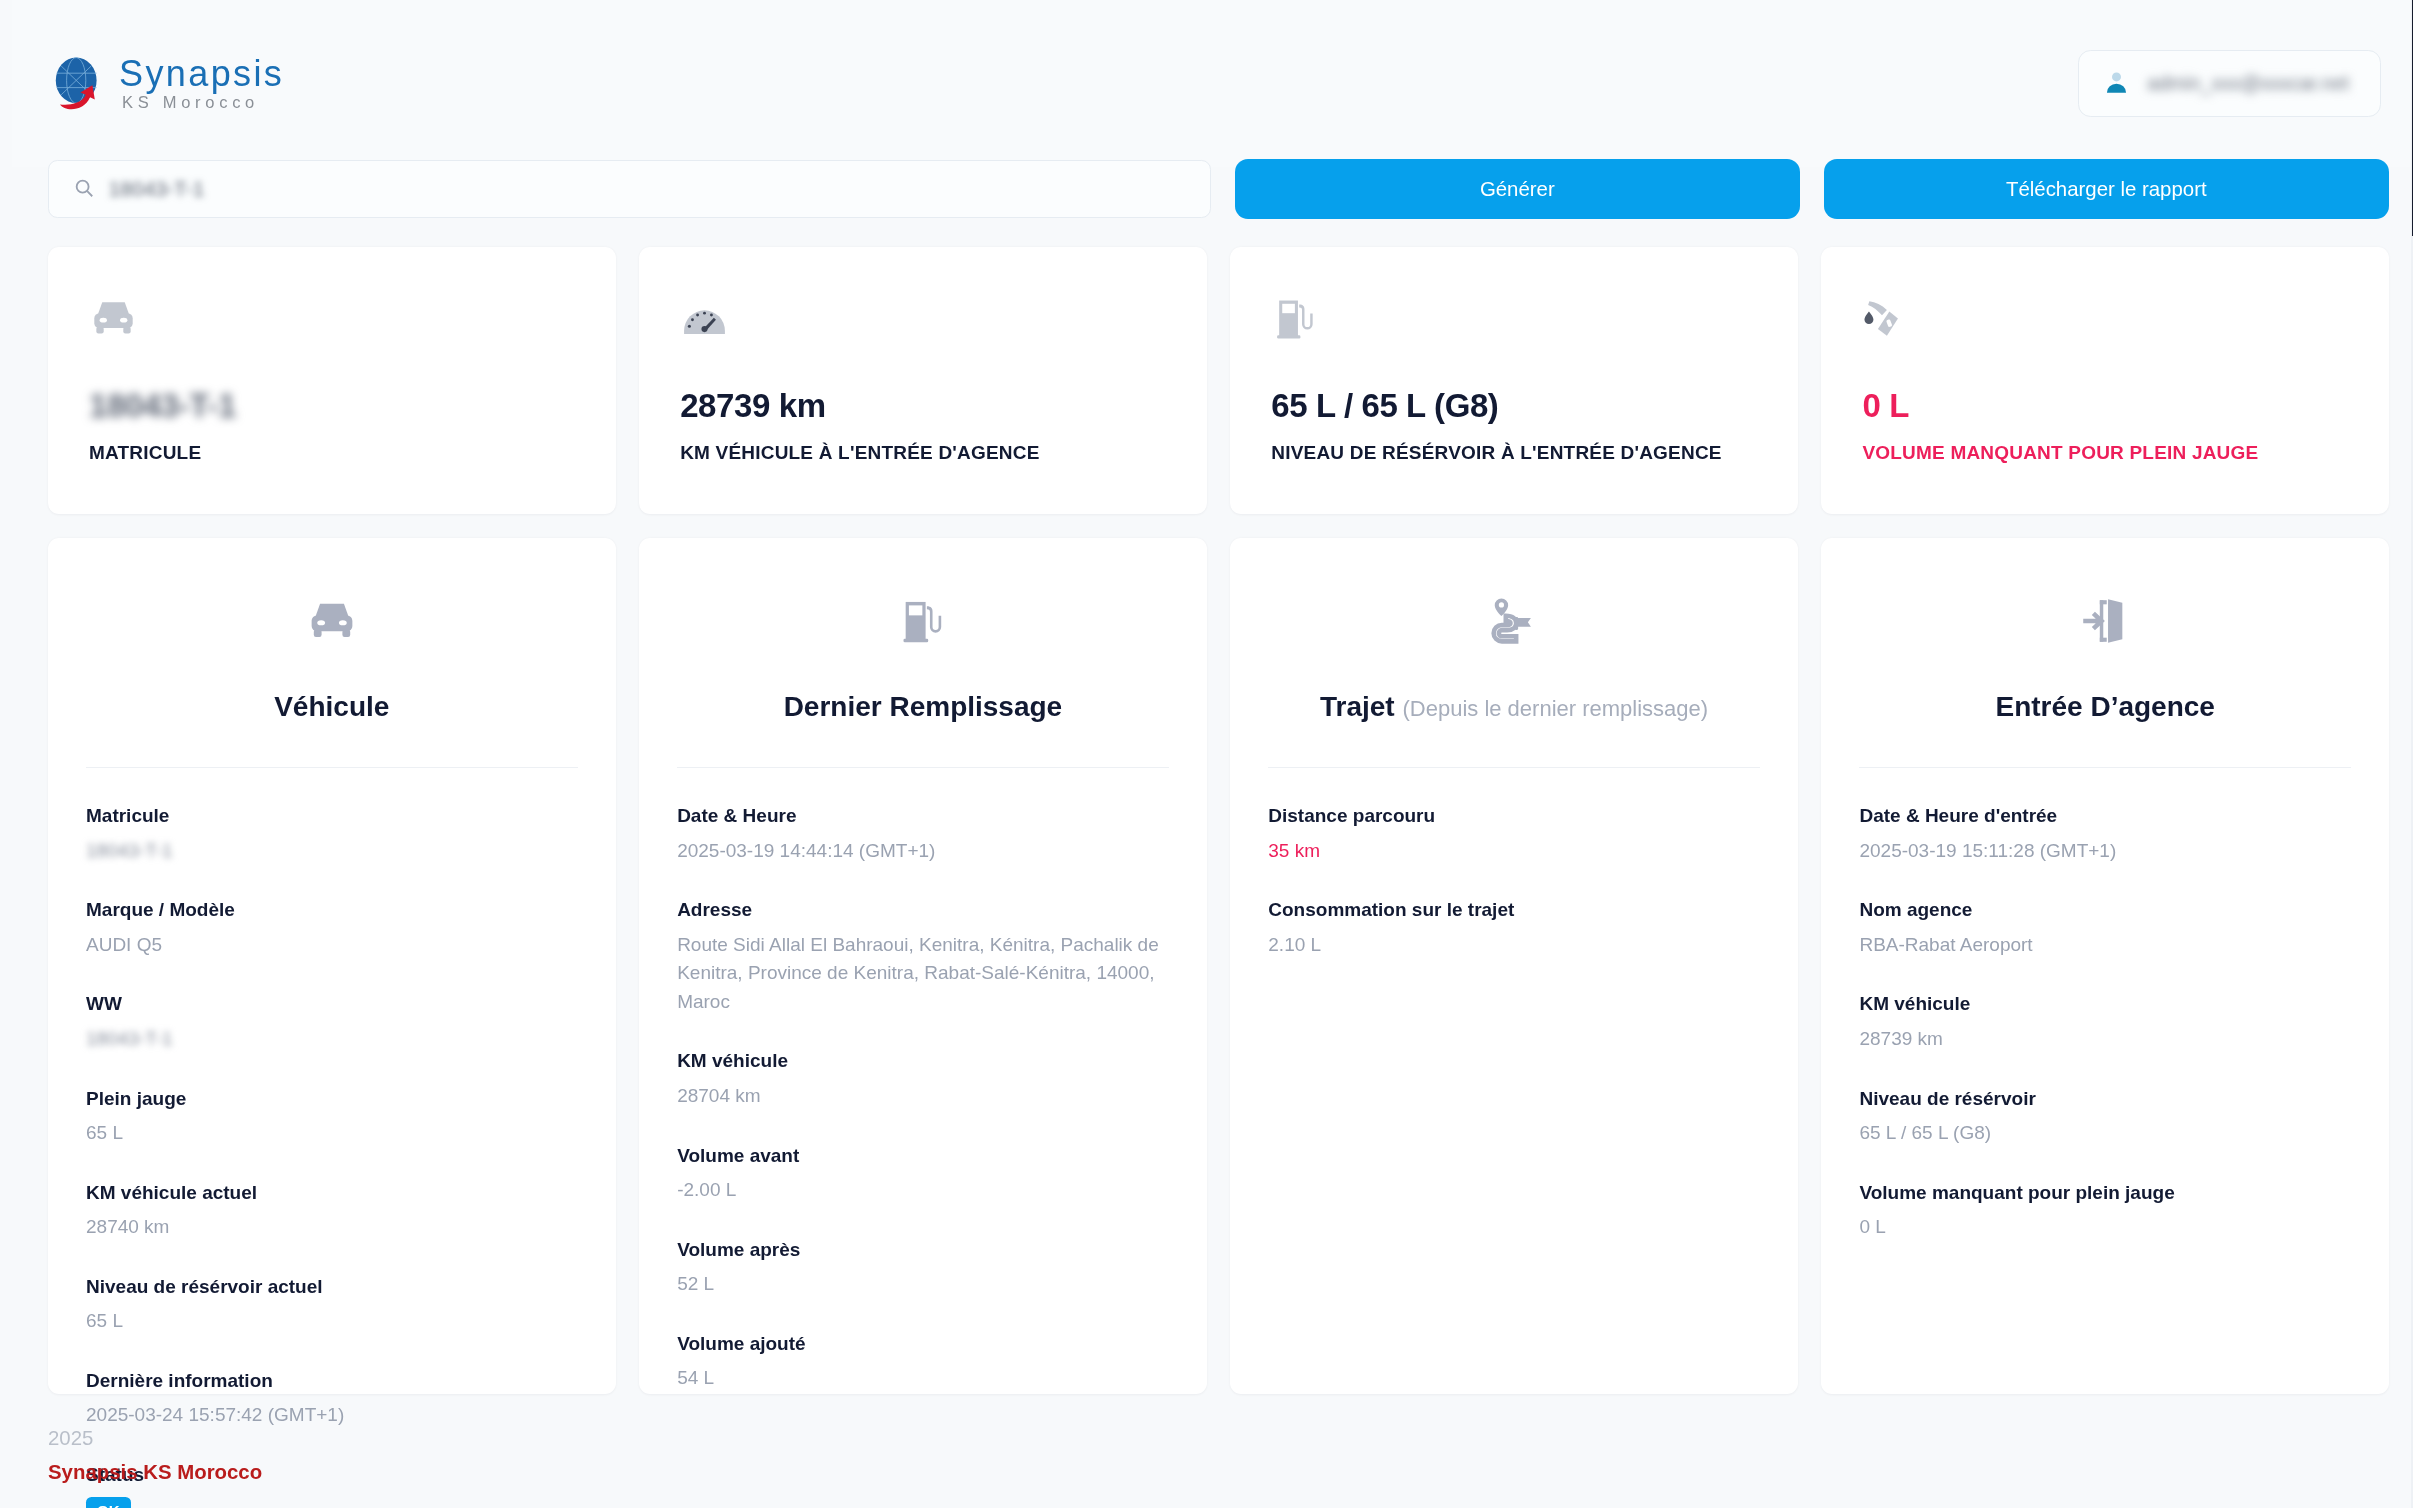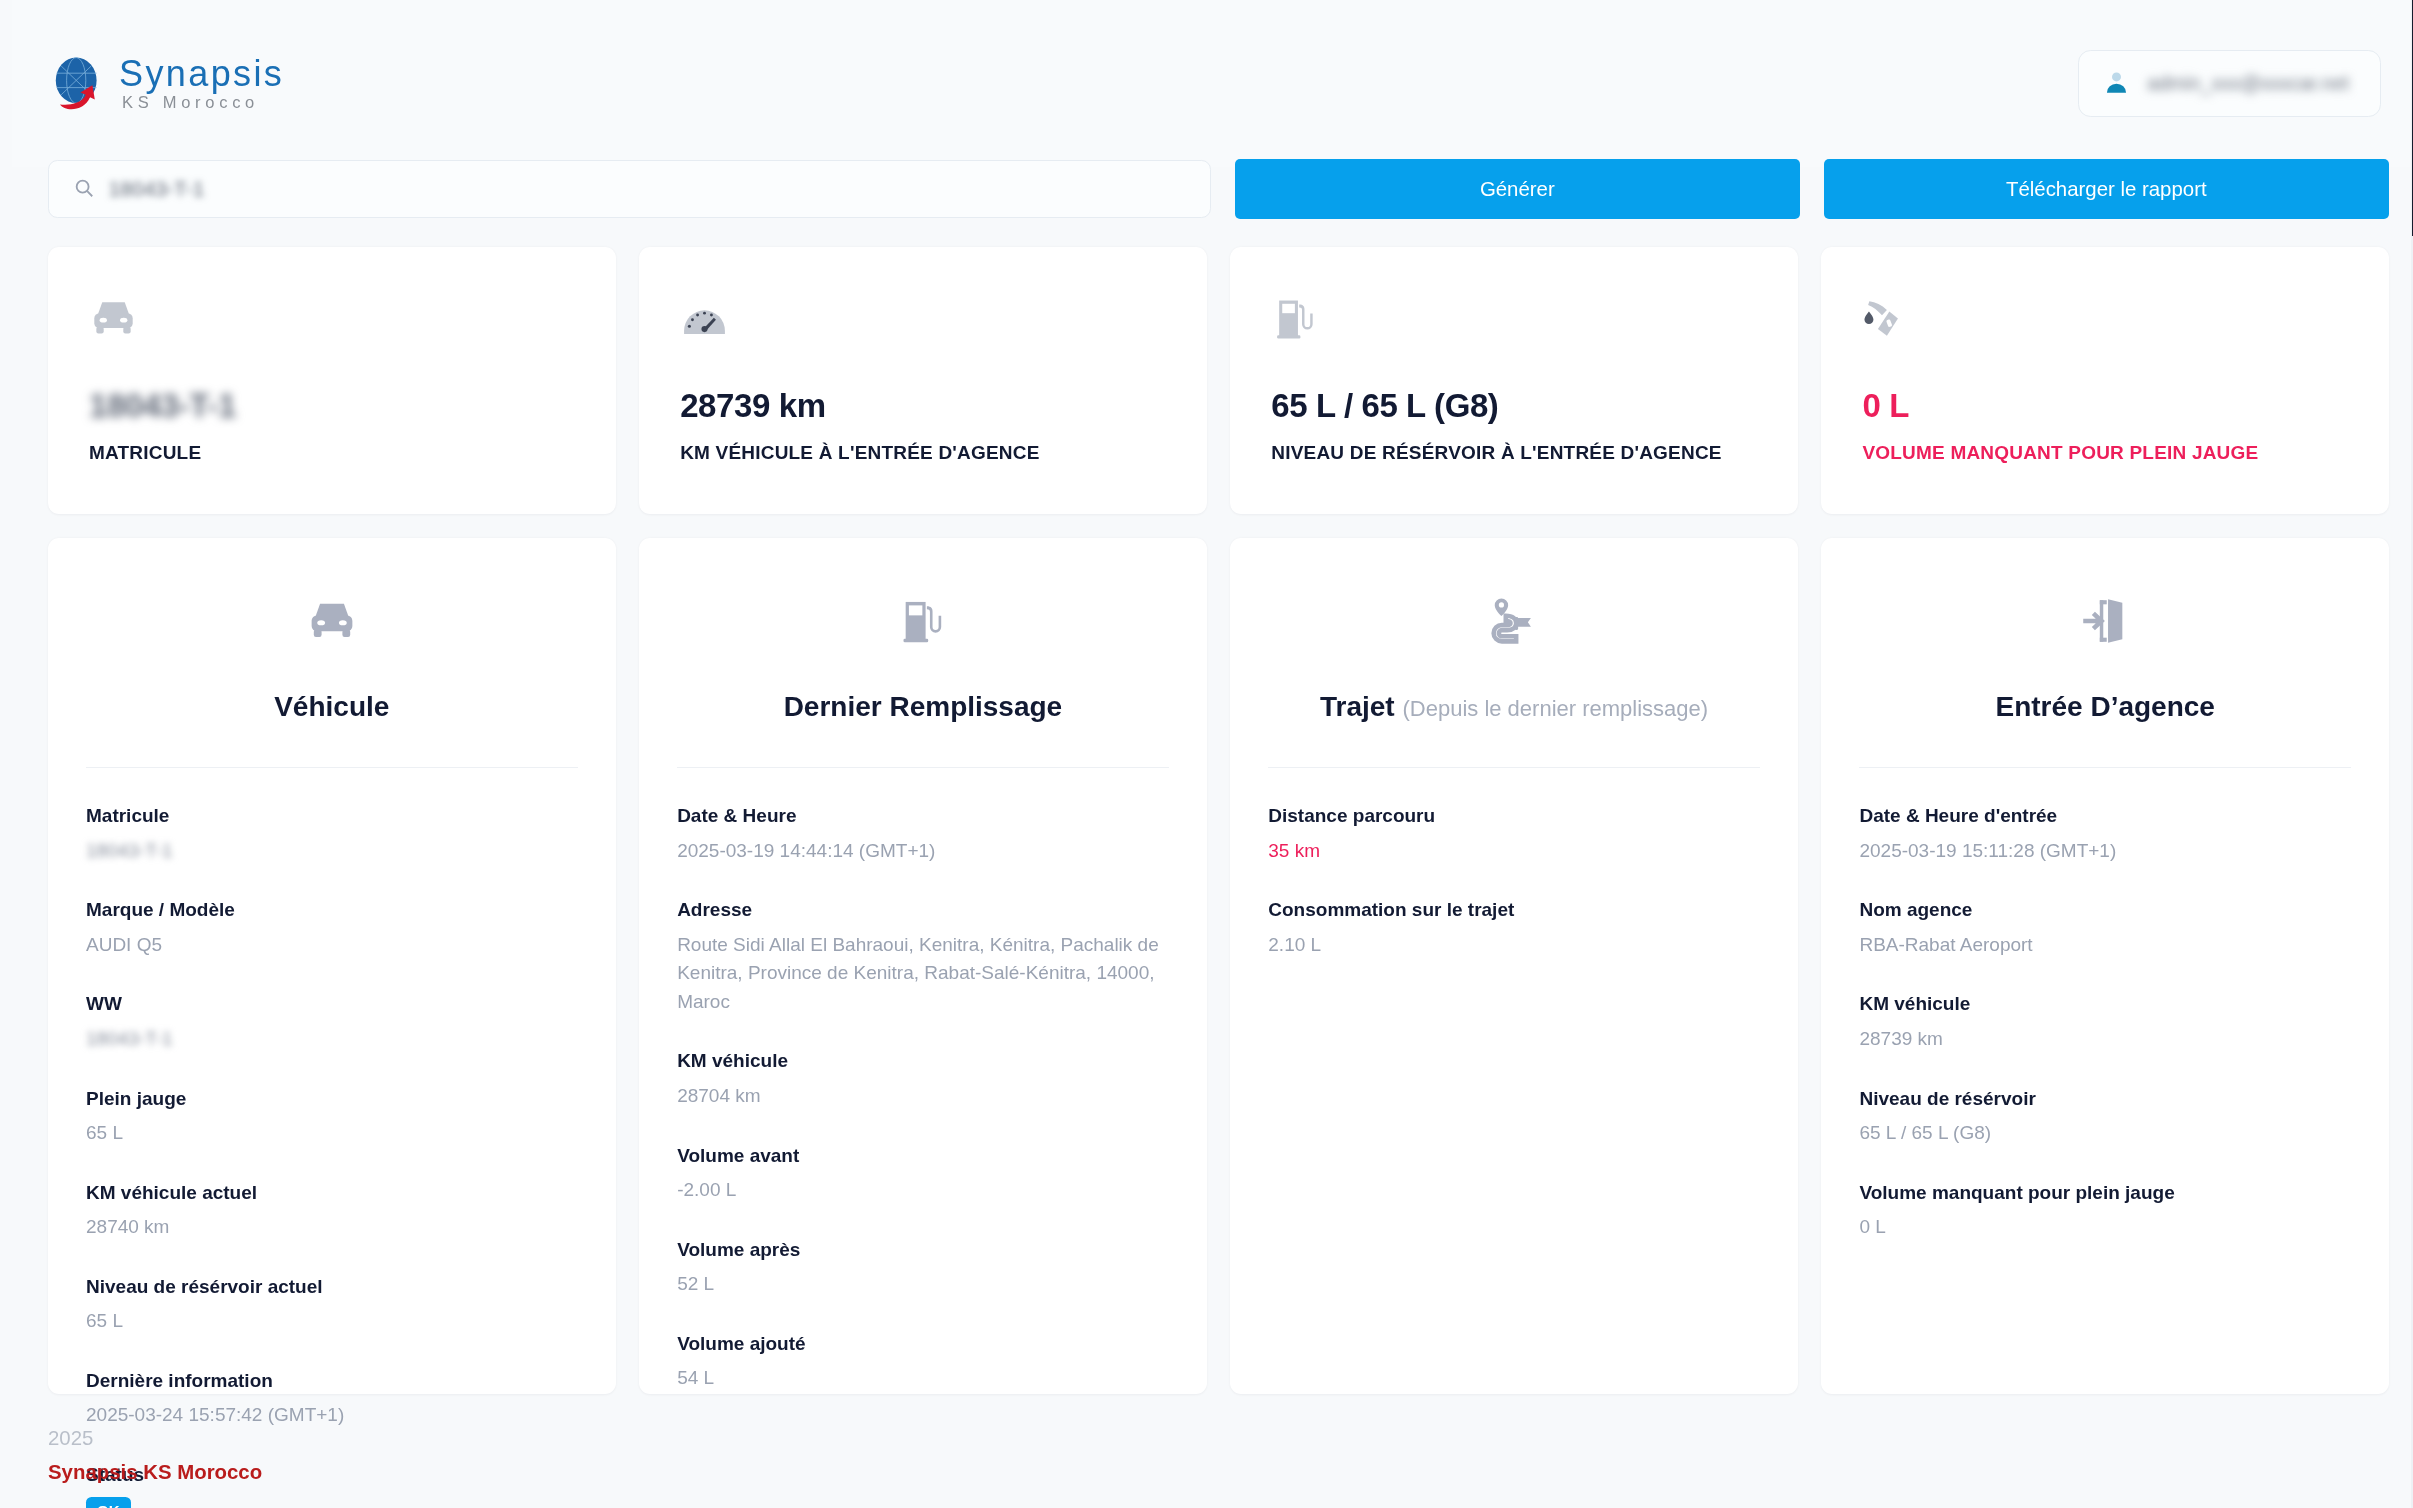--- a/index.html
+++ b/index.html
@@ -50,21 +50,21 @@
     border: 1.6px solid #e6ecf2;
     border-radius: 9.4px;
     display: flex; align-items: center; gap: 14px;
     padding: 0 23.6px;
   }
   .search-value { font-size: 21px; color: #5b6472; filter: blur(3.9px); user-select: none; }
   .btn {
     flex: 1 1 0;
     height: 60px;
     background: #06a0ec;
-    border: none; border-radius: 5px;
+    border: none; border-radius: 13px;
     color: #ffffff;
     font-size: 20.4px;
     font-family: "Liberation Sans", sans-serif;
     display: flex; align-items: center; justify-content: center;
     cursor: pointer;
   }
 
   
   .grid {
     display: grid;

